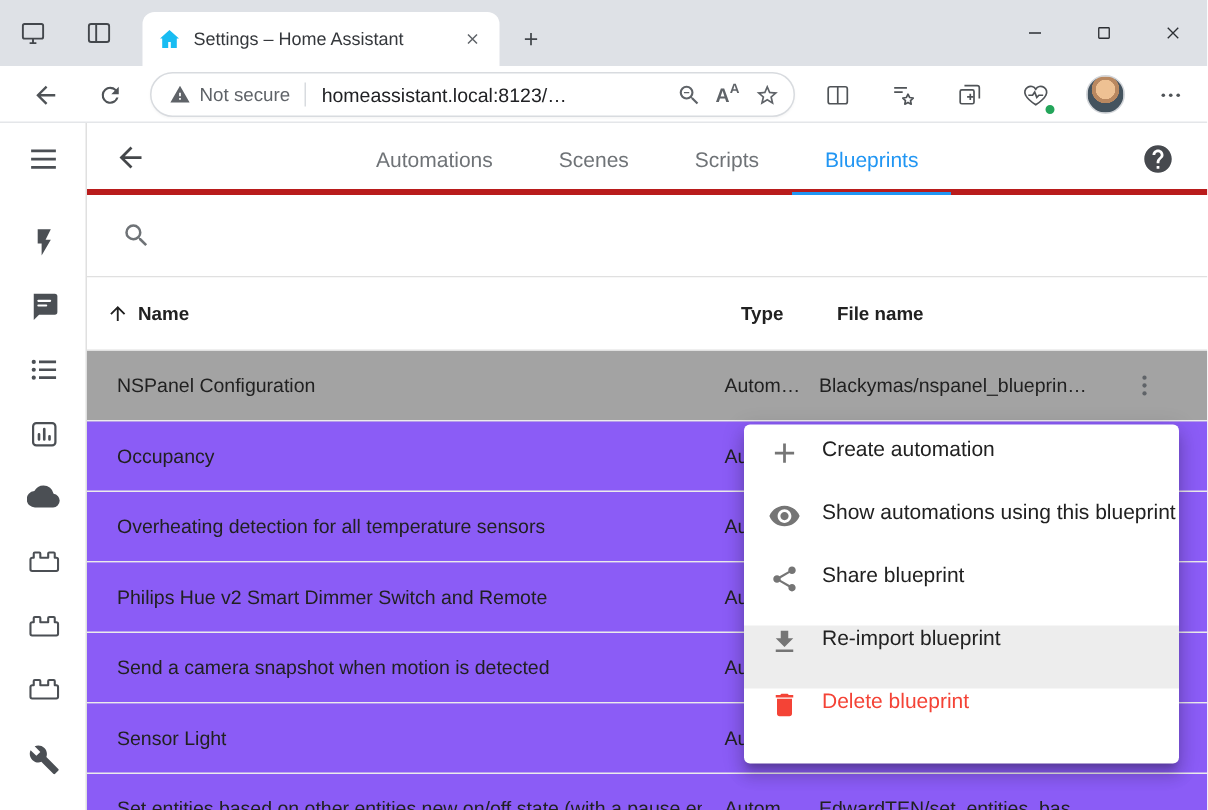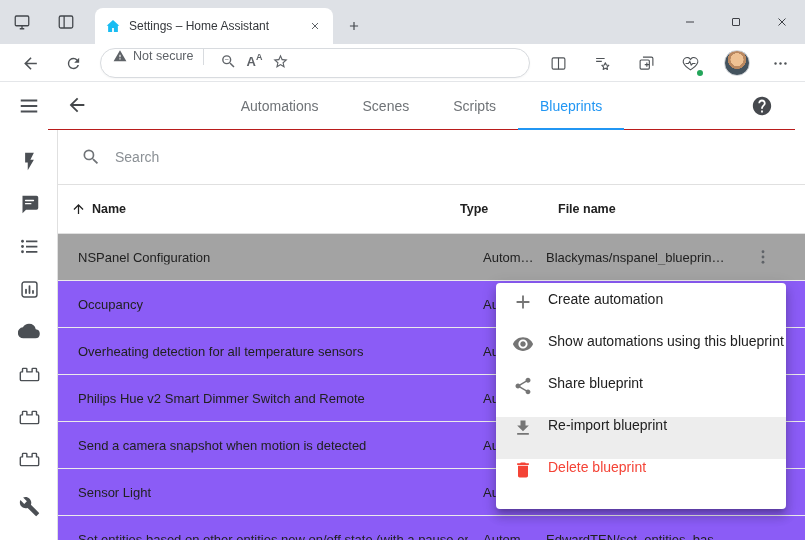--- a/index.html
+++ b/index.html
@@ -14,57 +14,57 @@
   .tab{position:absolute;left:95px;top:8px;width:238px;height:36px;background:#fff;border-radius:8px 8px 0 0;display:flex;align-items:center;padding:0 10px;gap:8px}
   .tab-title{font-size:12px;color:#35383c;white-space:nowrap;overflow:hidden;flex:1}
   .tab-close{width:16px;height:16px;color:#5f6368;flex:0 0 auto;display:flex;align-items:center;justify-content:center}
   .newtab{position:absolute;left:342px;top:14px;width:24px;height:24px;color:#43474c;display:flex;align-items:center;justify-content:center}
   .win-controls{position:absolute;right:0;top:0;height:44px;display:flex}
   .win-btn{width:46px;height:100%;display:flex;align-items:center;justify-content:center;color:#2b2e33}
 
   
   .toolbar{position:absolute;left:0;top:44px;width:805px;height:38px;background:#fff;border-bottom:1px solid #e4e6e9}
   .tool-btn{position:absolute;top:49px;width:28px;height:28px;border-radius:5px;color:#4f5357;display:flex;align-items:center;justify-content:center}
-  .addressbar{position:absolute;left:100px;top:48px;width:430px;height:30px;background:#fff;border:1px solid #d8dbdf;border-radius:15px;display:flex;padding:0 6px 0 12px;box-shadow:0 1px 2px rgba(0,0,0,.04)}
+  .addressbar{position:absolute;left:100px;top:48px;width:430px;height:30px;background:#fff;border:1px solid #d8dbdf;border-radius:15px;display:flex;align-items:center;padding:0 6px 0 12px;box-shadow:0 1px 2px rgba(0,0,0,.04)}
   .warn{color:#5f6368;margin-right:6px;display:flex}
   .sec-label{font-size:12.5px;color:#5f6368;white-space:nowrap}
   .addr-sep{width:1px;height:16px;background:#d8dbdf;margin:0 10px}
   .url{font-size:13px;color:#202124;white-space:nowrap;overflow:hidden;flex:1}
   .addr-ic{width:24px;height:24px;display:flex;align-items:center;justify-content:center;color:#5f6368;margin-left:2px}
   .textsize{font-weight:600;color:#5f6368}
   .bigA{font-size:13px;line-height:1}
   .smallA{font-size:9px;line-height:1;transform:translateY(-4px);display:inline-block}
   .avatar{position:absolute;left:724px;top:50px;width:26px;height:26px;border-radius:50%;border:1px solid #d3d6da;background:radial-gradient(circle at 50% 36%,#eec193 0 33%,#b98860 34% 47%,#44535e 48% 100%)}
   .green-dot{position:absolute;right:-1px;bottom:-1px;width:10px;height:10px;border-radius:50%;background:#23a55a;border:2px solid #fff}
   .ess-wrap{position:relative}
 
   
   .sidebar{position:absolute;left:0;top:82px;width:58px;height:458px;background:#fff;border-right:1px solid #e0e0e0}
   .sb-ic{position:absolute;left:17px;width:24px;height:24px;color:#4b4f54;display:flex;align-items:center;justify-content:center}
 
   
-  .ha-header{position:absolute;left:48px;top:82px;width:747px;height:48px;background:#fff;border-bottom:1px solid #b91c1c}
+  .ha-header{position:absolute;left:58px;top:82px;width:747px;height:48px;background:#fff;border-bottom:4px solid #b91c1c}
   .hdr-back{position:absolute;left:18px;top:12px;width:24px;height:24px;color:#44474a}
   .ha-tabs{position:absolute;left:60px;right:60px;top:0;height:48px;display:flex;justify-content:center}
   .ha-tab{height:100%;display:flex;align-items:center;padding:0 22px;font-size:14px;color:#6f7377;position:relative;white-space:nowrap}
   .ha-tab.active{color:#2196f3}
   .ha-tab.active::after{content:"";position:absolute;left:0;right:0;bottom:0;height:2px;background:#2196f3}
   .help{position:absolute;right:22px;top:13px;width:22px;height:22px;color:#46494e}
 
   
   .searchbar{position:absolute;left:58px;top:130px;width:747px;height:55px;border-bottom:1px solid #e0e0e0;display:flex;align-items:center;padding-left:23px;gap:14px;background:#fff}
   .search-ic{color:#6f7377;display:flex}
   .search-input{border:none;outline:none;background:transparent;font-size:14px;color:#212121;width:400px;font-family:inherit}
   .search-input::placeholder{color:#8b9095}
 
   
   .thead{position:absolute;left:58px;top:185px;width:747px;height:49px;border-bottom:1px solid #e0e0e0;background:#fff}
   .sort-ic{position:absolute;left:13px;top:50%;transform:translateY(-50%);color:#212121;display:flex}
   .th{position:absolute;top:50%;transform:translateY(-50%);font-size:12.5px;font-weight:700;color:#212121;white-space:nowrap}
-  .th.c-name{left:34px}.th.c-type{left:402px}.th.c-file{left:500px}
+  .th.c-name{left:34px}.th.c-type{left:436px}.th.c-file{left:500px}
   .row{position:absolute;left:58px;width:747px;height:47px;background:#8b5cf6;border-bottom:1px solid #ebebeb}
   .row.hl{background:#a3a3a3}
   .cell{position:absolute;top:50%;transform:translateY(-50%);font-size:13px;color:#212121;white-space:nowrap}
   .cell.name{left:20px;max-width:390px;overflow:hidden}
   .cell.type{left:425px}
   .cell.file{left:488px;max-width:200px;overflow:hidden}
   .kebab{position:absolute;left:693px;top:50%;transform:translateY(-50%);width:24px;height:24px;color:#5f6368;display:flex;align-items:center;justify-content:center}
 
   
   .ctx{position:absolute;left:496px;top:283px;width:290px;background:#fff;border-radius:4px;padding:8px 0;z-index:10;
@@ -143,20 +143,21 @@
   </span>
 
   <div class="addressbar">
     <span class="warn">
       <svg width="14" height="14" viewBox="0 0 24 24" fill="currentColor">
           <path d="M1 21h22L12 2 1 21zm12-3h-2v-2h2v2zm0-4h-2v-4h2v4z"></path>
         </svg>
     </span>
     <span class="sec-label">Not secure</span>
     <span class="addr-sep"></span>
+    <span class="url">homeassistant.local:8123/…</span>
     <span class="addr-ic">
       <svg width="17" height="17" viewBox="0 0 24 24" fill="currentColor">
           <path d="M15.5 14h-.79l-.28-.27A6.47 6.47 0 0 0 16 9.5 6.5 6.5 0 1 0 9.5 16c1.61 0 3.09-.59 4.23-1.57l.27.28v.79l5 4.99L20.49 19l-4.99-5zm-6 0A4.5 4.5 0 1 1 14 9.5 4.5 4.5 0 0 1 9.5 14zM7 9h5v1H7z"></path>
         </svg>
     </span>
     <span class="addr-ic textsize">
       <span class="bigA">A</span>
         <span class="smallA">A</span>
     </span>
     <span class="addr-ic">
@@ -285,21 +286,20 @@
         </svg>
     </span>
   </div>
 
   <div class="searchbar">
     <span class="search-ic">
       <svg width="20" height="20" viewBox="0 0 24 24" fill="currentColor">
           <path d="M15.5 14h-.79l-.28-.27A6.47 6.47 0 0 0 16 9.5 6.5 6.5 0 1 0 9.5 16c1.61 0 3.09-.59 4.23-1.57l.27.28v.79l5 4.99L20.49 19l-4.99-5zm-6 0A4.5 4.5 0 1 1 14 9.5 4.5 4.5 0 0 1 9.5 14z"></path>
         </svg>
     </span>
-    <input class="search-input" type="text" placeholder="Search" style="">
   </div>
 
   <div class="thead">
     <span class="sort-ic">
       <svg width="15" height="15" viewBox="0 0 24 24" fill="currentColor">
           <path d="M4 12l1.41 1.41L11 7.83V20h2V7.83l5.58 5.59L20 12l-8-8-8 8z"></path>
         </svg>
     </span>
     <span class="th c-name">Name</span>
     <span class="th c-type">Type</span>

